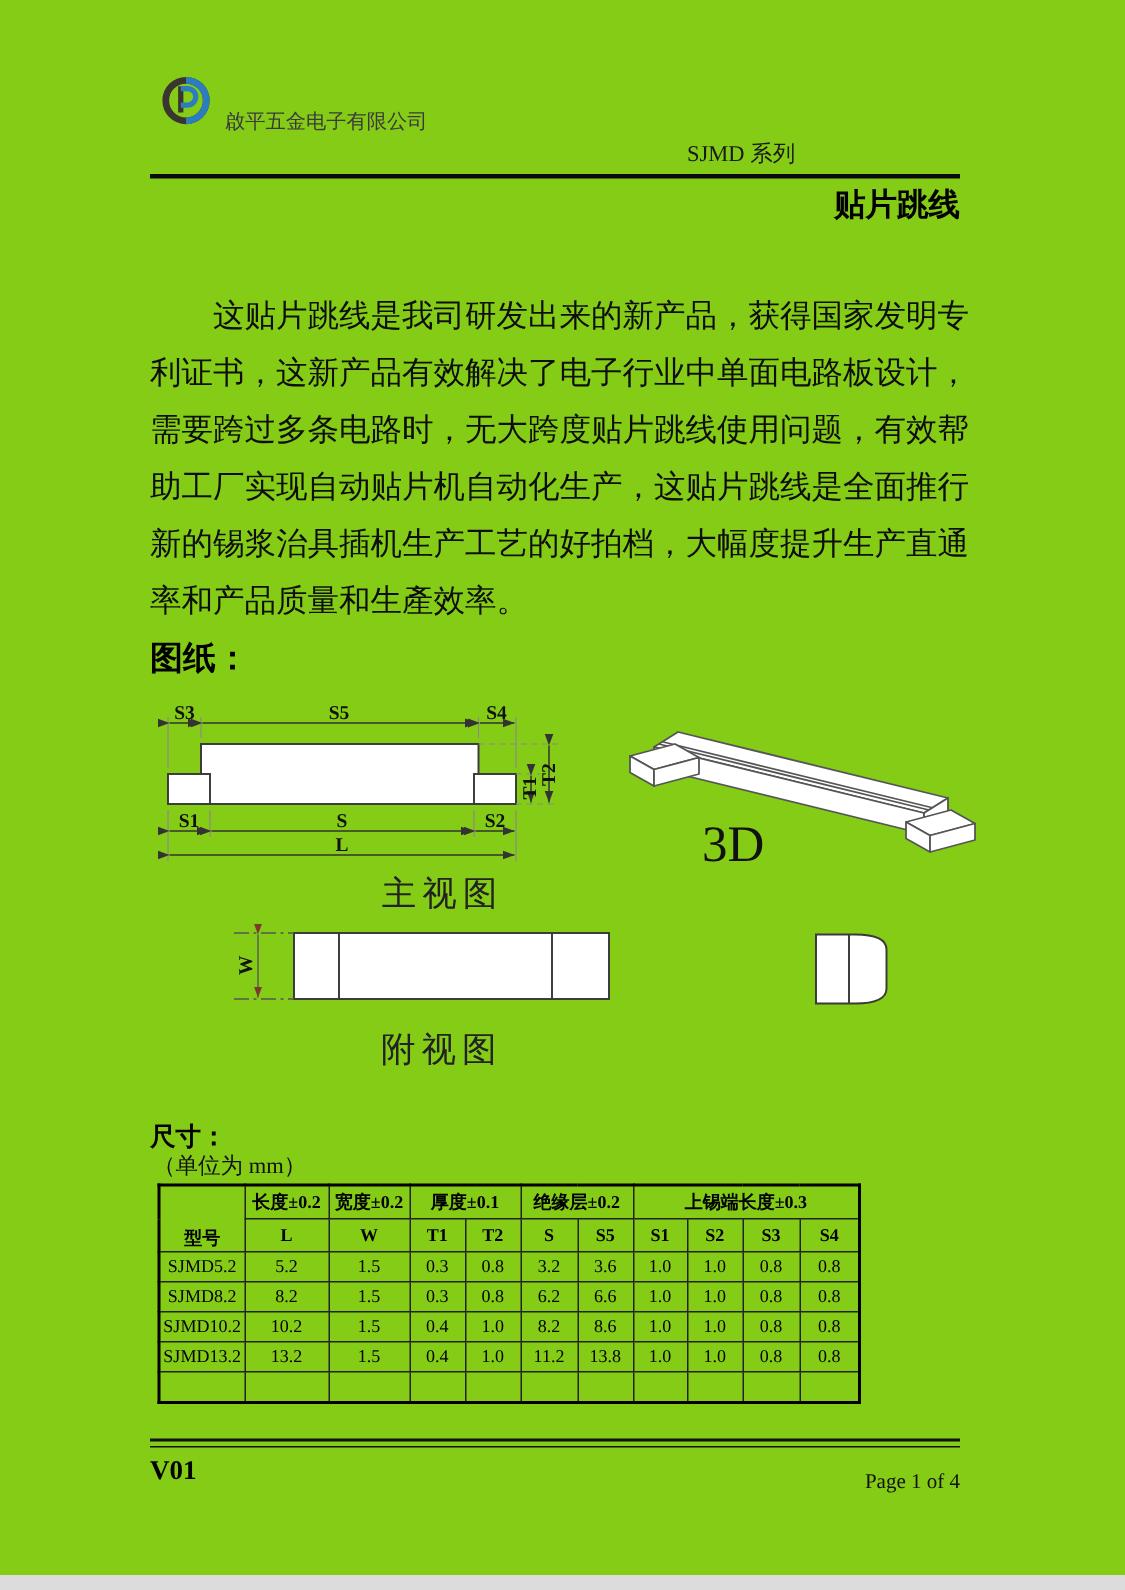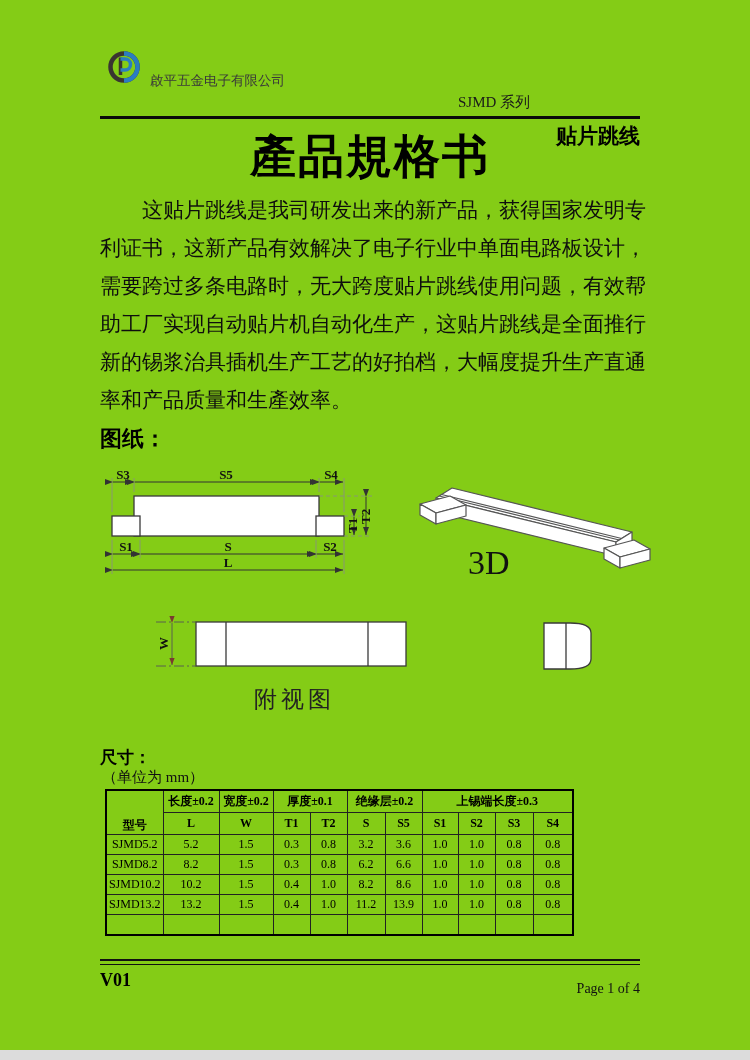--- a/index.html
+++ b/index.html
@@ -57,21 +57,20 @@
     <circle cx="19" cy="21" r="13.5" fill="none" stroke-width="4.5" stroke="#3a3531"></circle>
     <path d="M19 7.5 a13.5 13.5 0 0 1 0 27" fill="none" stroke-width="4.5" stroke="#2b7dc0"></path>
     <path d="M15.5 29 V11.5" fill="none" stroke-width="3.5" stroke="#3a3531"></path>
     <path d="M15.5 13 h4.5 a5.5 5.5 0 0 1 0 11 h-4.5" fill="none" stroke-width="3.5" stroke="#2b7dc0"></path>
   </svg>
   <div class="abs company-cn sans">啟平五金电子有限公司</div>
   <div class="abs series serif">SJMD 系列</div>
   <div class="abs product sans">贴片跳线</div>
   <div class="abs header-rule"></div>
 
-  <div class="abs doc-title sans">產品規格书</div>
 
   <div class="abs intro">
     <div class="ln first">这贴片跳线是我司研发出来的新产品，获得国家发明专</div>
     <div class="ln">利证书，这新产品有效解决了电子行业中单面电路板设计，</div>
     <div class="ln">需要跨过多条电路时，无大跨度贴片跳线使用问题，有效帮</div>
     <div class="ln">助工厂实现自动贴片机自动化生产，这贴片跳线是全面推行</div>
     <div class="ln">新的锡浆治具插机生产工艺的好拍档，大幅度提升生产直通</div>
     <div class="ln">率和产品质量和生產效率。</div>
   </div>
 
@@ -119,20 +118,21 @@
     <text class="dim" x="19" y="9" text-anchor="middle">S3</text>
     <text class="dim" x="122" y="9" text-anchor="middle">S5</text>
     <text class="dim" x="227" y="9" text-anchor="middle">S4</text>
     <text class="dim" x="22" y="81" text-anchor="middle">S1</text>
     <text class="dim" x="124" y="81" text-anchor="middle">S</text>
     <text class="dim" x="226" y="81" text-anchor="middle">S2</text>
     <text class="dim" x="124" y="97" text-anchor="middle">L</text>
     <text class="dim" transform="translate(253,63) rotate(-90)">T1</text>
     <text class="dim" transform="translate(266,54) rotate(-90)">T2</text>
   </svg>
+  <div class="abs view-label lbl-front serif">主视图</div>
 
   <svg class="abs" style="left:418px;top:474px;" width="240" height="110" viewBox="0 0 240 110">
     <g stroke="#555" stroke-width="1.2" fill="#fff" stroke-linejoin="round">
       <polygon points="34,14 214,58 198,68 18,24"></polygon>
       <polygon points="18,24 198,68 198,82 18,38"></polygon>
       <polygon points="214,58 198,68 198,82 214,72"></polygon>
       <line x1="24,0" y1="0" x2="0" y2="0" visibility="hidden"></line>
       <line x1="23.6" y1="20.5" x2="203.6" y2="64.5"></line>
       <line x1="21.2" y1="22" x2="201.2" y2="66"></line>
 
@@ -252,21 +252,21 @@
         <td>0.8</td>
             <td>0.8</td>
       </tr>
       <tr>
         <td>SJMD13.2</td>
         <td>13.2</td>
             <td>1.5</td>
         <td>0.4</td>
             <td>1.0</td>
         <td>11.2</td>
-            <td>13.9</td>
+            <td>13.8</td>
         <td>1.0</td>
             <td>1.0</td>
         <td>0.8</td>
             <td>0.8</td>
       </tr>
       <tr>
         <td></td>
             <td></td>
             <td></td>
             <td></td>

